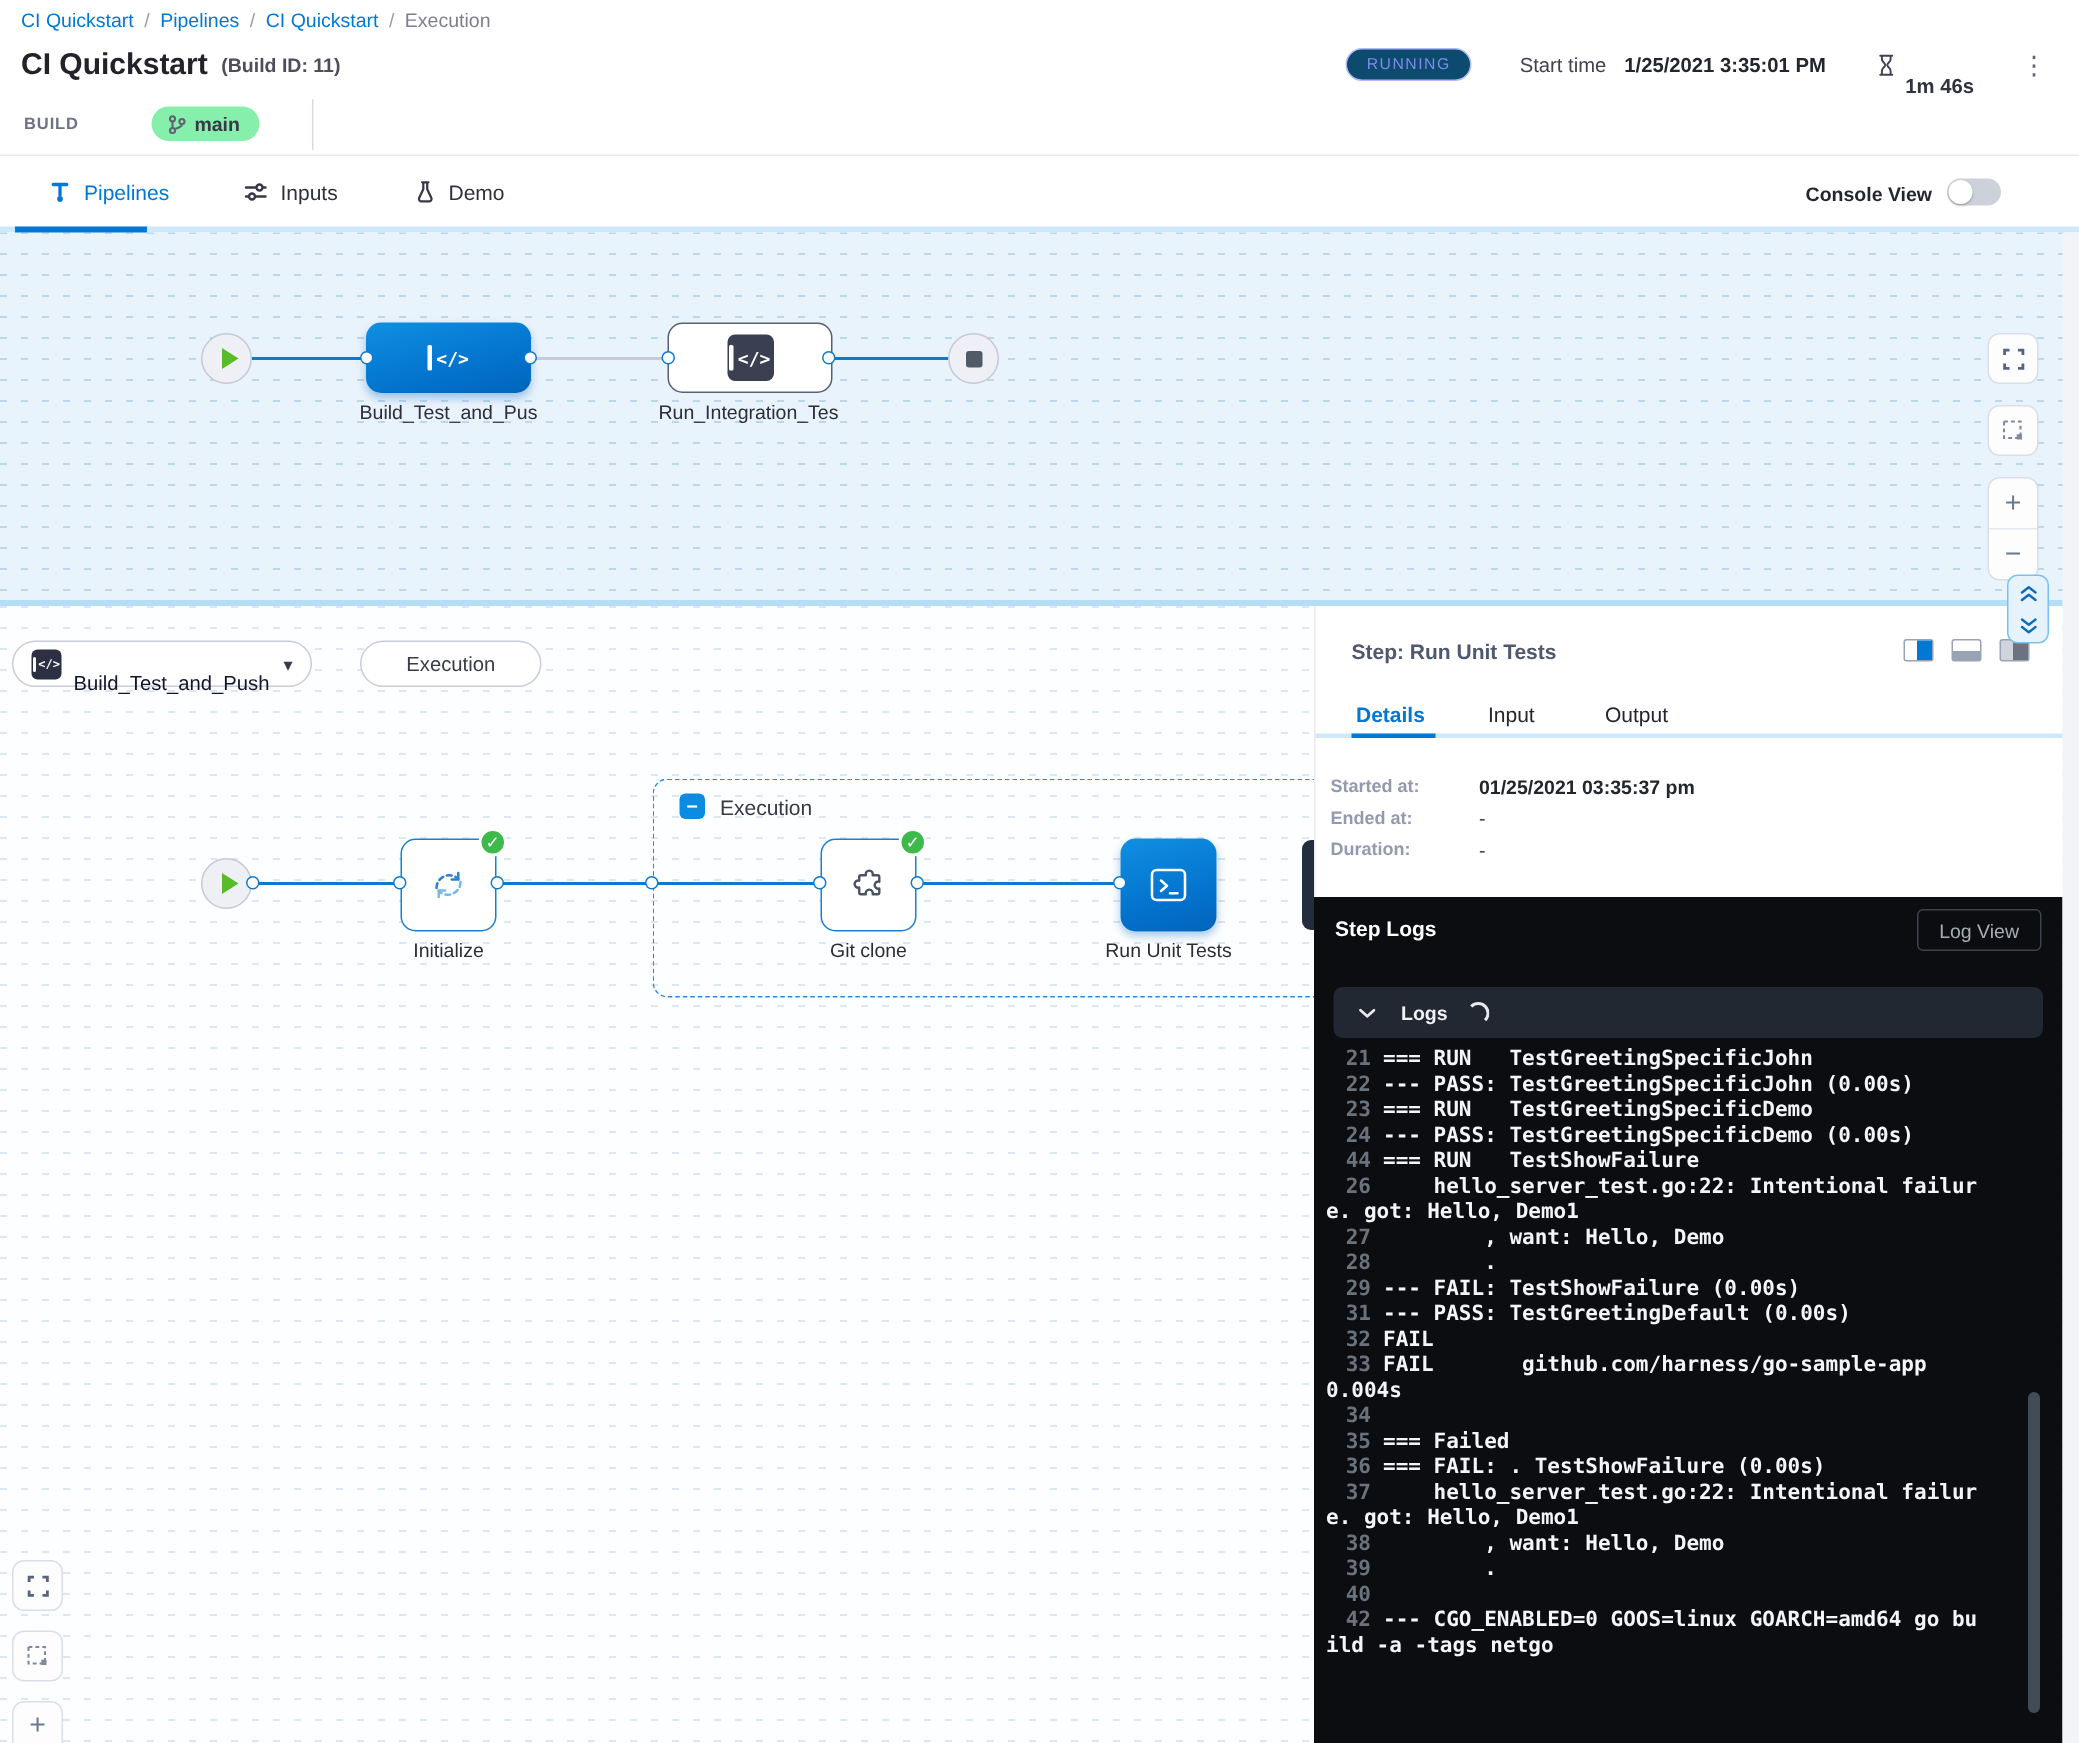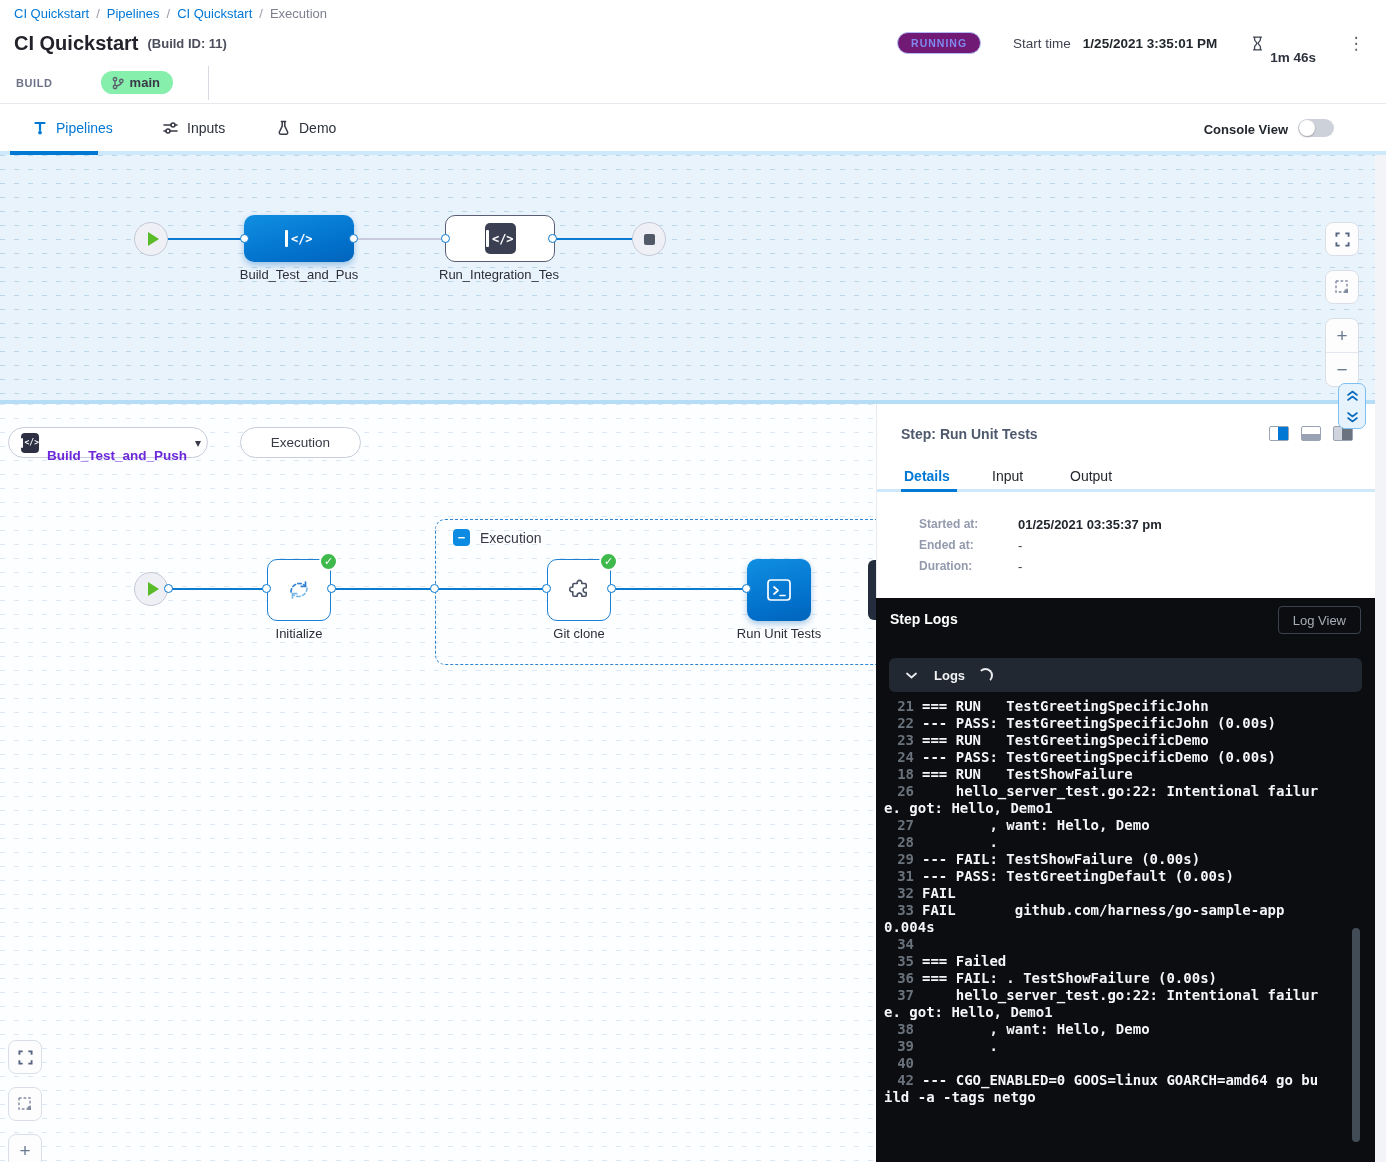--- a/index.html
+++ b/index.html
@@ -9,21 +9,21 @@
   
   .topbar { position:absolute; left:0; top:0; width:1386px; height:103px; background:#fff; }
   .breadcrumb { position:absolute; left:14px; top:6px; font-size:13px; }
   .breadcrumb a { color:#0278d5; text-decoration:none; cursor:pointer; }
   .breadcrumb .sep { color:#9a9cae; margin:0 7px; }
   .breadcrumb .current { color:#7d7f90; }
   .title-row { position:absolute; left:14px; top:27px; right:20px; height:32px; display:flex; align-items:center; }
   .page-title { font-size:20px; font-weight:700; color:#22222a; }
   .build-id { font-size:13px; color:#4c4e5c; margin-left:9px; font-weight:600; }
   .title-right { margin-left:auto; display:flex; align-items:center; }
-  .badge-running { border:1.5px solid #b4baf6; color:#8289ee; font-size:10.5px; font-weight:700; letter-spacing:1px; border-radius:12px; padding:4px 13px; background:#701a75; }
+  .badge-running { border:1.5px solid #b4baf6; color:#8289ee; font-size:10.5px; font-weight:400; letter-spacing:1px; border-radius:12px; padding:4px 13px; background:#0c4a6e; }
   .start-time-label { color:#3f4350; font-size:13.5px; margin-left:32px; }
   .start-time-value { color:#22272d; font-size:13.5px; font-weight:700; margin-left:12px; }
   .elapsed-wrap { display:flex; align-items:center; margin-left:34px; }
   .elapsed { font-size:13.5px; color:#2f333e; margin-left:6px; font-weight:600;margin-top:28px; }
   .kebab { font-size:17px; color:#5f6370; margin-left:30px; width:20px; text-align:center; cursor:pointer; line-height:1; }
   .build-row { position:absolute; left:0; top:62px; width:1386px; height:41px; display:flex; align-items:center; }
   .build-label { font-size:11px; font-weight:700; letter-spacing:.6px; color:#6d7287; margin-left:16px; }
   .branch-chip { display:flex; align-items:center; gap:6px; background:#86efac; border-radius:13px; padding:4px 13px 4px 10px; margin-left:48px; font-size:13px; font-weight:700; color:#383946; cursor:pointer; }
   .build-divider { width:1px; height:34px; background:#d8dbe2; margin-left:35px; }
 
@@ -66,21 +66,21 @@
   .canvas-btn { position:absolute; width:34px; height:34px; background:#fdfdfe; border:1px solid #d9dee8; border-radius:8px; display:flex; align-items:center; justify-content:center; cursor:pointer; }
   .zoom-group { position:absolute; width:34px; height:69px; background:#fdfdfe; border:1px solid #d9dee8; border-radius:8px; display:flex; flex-direction:column; cursor:pointer; }
   .zoom-group > div { flex:1; display:flex; align-items:center; justify-content:center; font-size:19px; color:#6a7a90; }
   .zoom-group > .zin { border-bottom:1px solid #e3e7ee; }
 
   
   .pill { position:absolute; height:31px; background:#fff; border:1px solid #c9ccda; border-radius:16px; display:flex; align-items:center; cursor:pointer; }
   .stage-select { left:8px; top:23px; width:200px; padding:0 12px; gap:8px; }
   .stage-select .mini-chip { width:20px; height:20px; background:#2c3042; border-radius:4px; display:flex; align-items:center; justify-content:center; }
   .stage-select .mini-chip .ci-glyph { font-size:8px; gap:2px; } .stage-select .mini-chip .bar { height:10px; width:1.5px; }
-  .stage-select .name { font-size:13.5px; font-weight:700; color:#6d28d9;margin-top:26px; }
+  .stage-select .name { font-size:13.5px; font-weight:400; color:#0f172a;margin-top:26px; }
   .stage-select .caret { margin-left:auto; color:#383946; font-size:12px; }
   .exec-pill { left:240px; top:23px; width:121px; justify-content:center; font-size:13.5px; color:#383a47; }
 
   
   .step-node { position:absolute; width:64px; height:62px; background:#fff; border:1.6px solid #1b80d4; border-radius:10px; display:flex; align-items:center; justify-content:center; cursor:pointer; }
   .step-node.selected { background:linear-gradient(165deg,#0f8fe2 0%,#0270cb 70%,#0264ba 100%); border:none; box-shadow:0 3px 6px rgba(2,102,189,.35); }
   .check-badge { position:absolute; right:-8px; top:-8px; width:19px; height:19px; border-radius:50%; background:#3eb94c; border:2px solid #fff; color:#fff; font-size:11px; font-weight:700; display:flex; align-items:center; justify-content:center; }
   .exec-group { position:absolute; left:435px; top:115px; width:458px; height:146px; border:1.6px dashed #2f86d3; border-radius:10px; }
   .group-head { position:absolute; left:17px; top:9px; display:flex; align-items:center; gap:10px; }
   .collapse-sq { width:17px; height:17px; background:#0b8ce2; border-radius:4px; color:#fff; font-size:13px; font-weight:700; display:flex; align-items:center; justify-content:center; cursor:pointer; line-height:1; }
@@ -96,21 +96,21 @@
   .li-box .fill-right { position:absolute; right:0; top:0; bottom:0; width:55%; background:#0278d5; }
   .li-box .fill-bottom { position:absolute; left:0; right:0; bottom:0; height:50%; background:#9aa3b3; }
   .li-box.gray { background:#cfd4dd; }
   .li-box .fill-right.dark { background:#6b7280; }
   .ptabs { position:absolute; left:0; top:64px; width:100%; height:24px; }
   .ptab { position:absolute; top:0; font-size:14px; cursor:pointer; color:#22272d; }
   .ptab.active { color:#0278d5; font-weight:700; }
   .ptab-details { left:27px; } .ptab-input { left:115px; } .ptab-output { left:193px; }
   .ptrack { position:absolute; left:0; top:85px; width:100%; height:3px; background:#cfe9fb; }
   .pactive-bar { position:absolute; left:24px; top:85px; width:56px; height:3px; background:#0278d5; z-index:2; }
-  .detail-row { position:absolute; left:42px; display:flex; }
+  .detail-row { position:absolute; left:10px; display:flex; }
   .detail-label { width:99px; font-size:12px; font-weight:700; color:#939aad; }
   .detail-value { font-size:13px; font-weight:700; color:#22272d; }
 
   
   .collapse-ctrl { position:absolute; left:1338px; top:383px; width:28px; height:46px; background:#e7f3fc; border:1px solid #7cc0ef; border-radius:7px; z-index:10; display:flex; flex-direction:column; align-items:center; justify-content:space-around; cursor:pointer; }
 
   
   .logs-panel { position:absolute; left:876px; top:598px; width:499px; height:564px; background:#0b0d10; overflow:hidden; }
   .logs-head { position:absolute; left:0; top:0; width:100%; height:44px; }
   .logs-title { position:absolute; left:14px; top:13px; color:#fff; font-size:14px; font-weight:700; }
@@ -395,21 +395,21 @@
         </svg>
     </span>
     <span class="lbl">Logs</span>
     <span class="spinner"></span>
   </div>
   <div class="log-area">
       <div class="log-line"><span class="ln">21</span><span>=== RUN   TestGreetingSpecificJohn</span></div>
       <div class="log-line"><span class="ln">22</span><span>--- PASS: TestGreetingSpecificJohn (0.00s)</span></div>
       <div class="log-line"><span class="ln">23</span><span>=== RUN   TestGreetingSpecificDemo</span></div>
       <div class="log-line"><span class="ln">24</span><span>--- PASS: TestGreetingSpecificDemo (0.00s)</span></div>
-      <div class="log-line"><span class="ln">18</span><span>=== RUN   TestShowFailure</span></div>
+      <div class="log-line"><span class="ln">44</span><span>=== RUN   TestShowFailure</span></div>
       <div class="log-line"><span class="ln">26</span><span>    hello_server_test.go:22: Intentional failure. got: Hello, Demo1</span></div>
       <div class="log-line"><span class="ln">27</span><span>        , want: Hello, Demo</span></div>
       <div class="log-line"><span class="ln">28</span><span>        .</span></div>
       <div class="log-line"><span class="ln">29</span><span>--- FAIL: TestShowFailure (0.00s)</span></div>
       <div class="log-line"><span class="ln">31</span><span>--- PASS: TestGreetingDefault (0.00s)</span></div>
       <div class="log-line"><span class="ln">32</span><span>FAIL</span></div>
       <div class="log-line"><span class="ln">33</span><span>FAIL       github.com/harness/go-sample-app   0.004s</span></div>
       <div class="log-line"><span class="ln">34</span><span></span></div>
       <div class="log-line"><span class="ln">35</span><span>=== Failed</span></div>
       <div class="log-line"><span class="ln">36</span><span>=== FAIL: . TestShowFailure (0.00s)</span></div>

